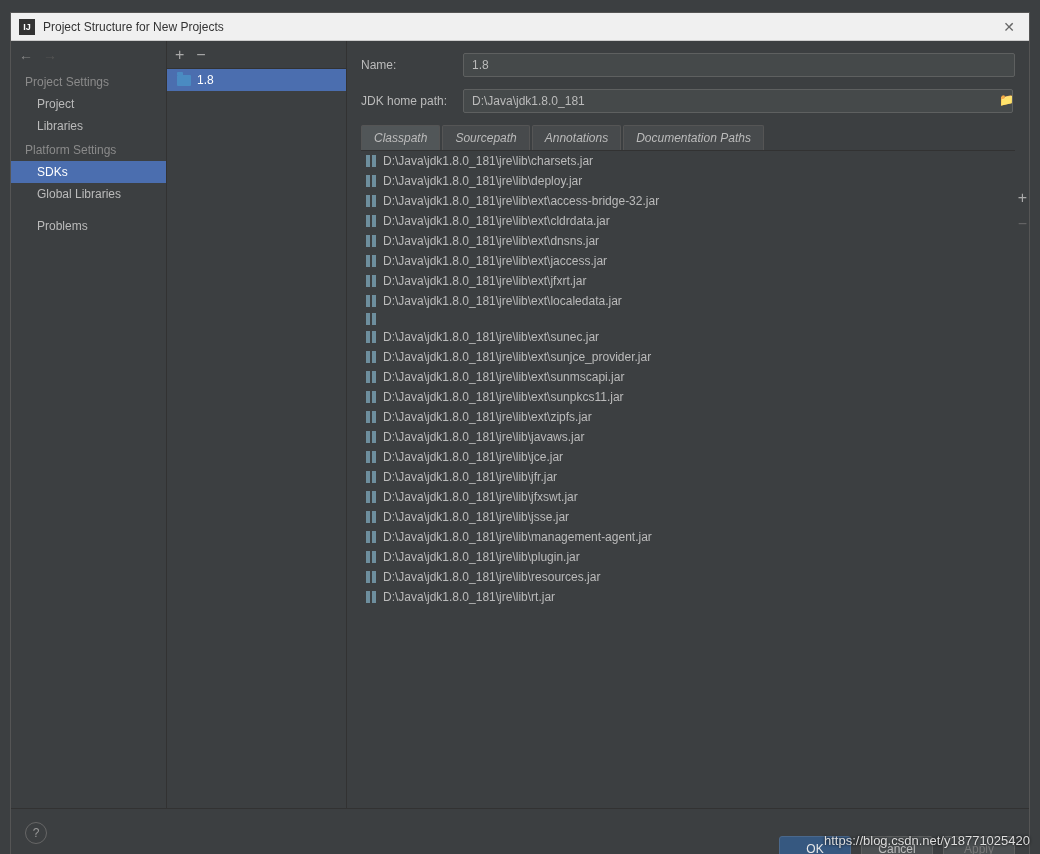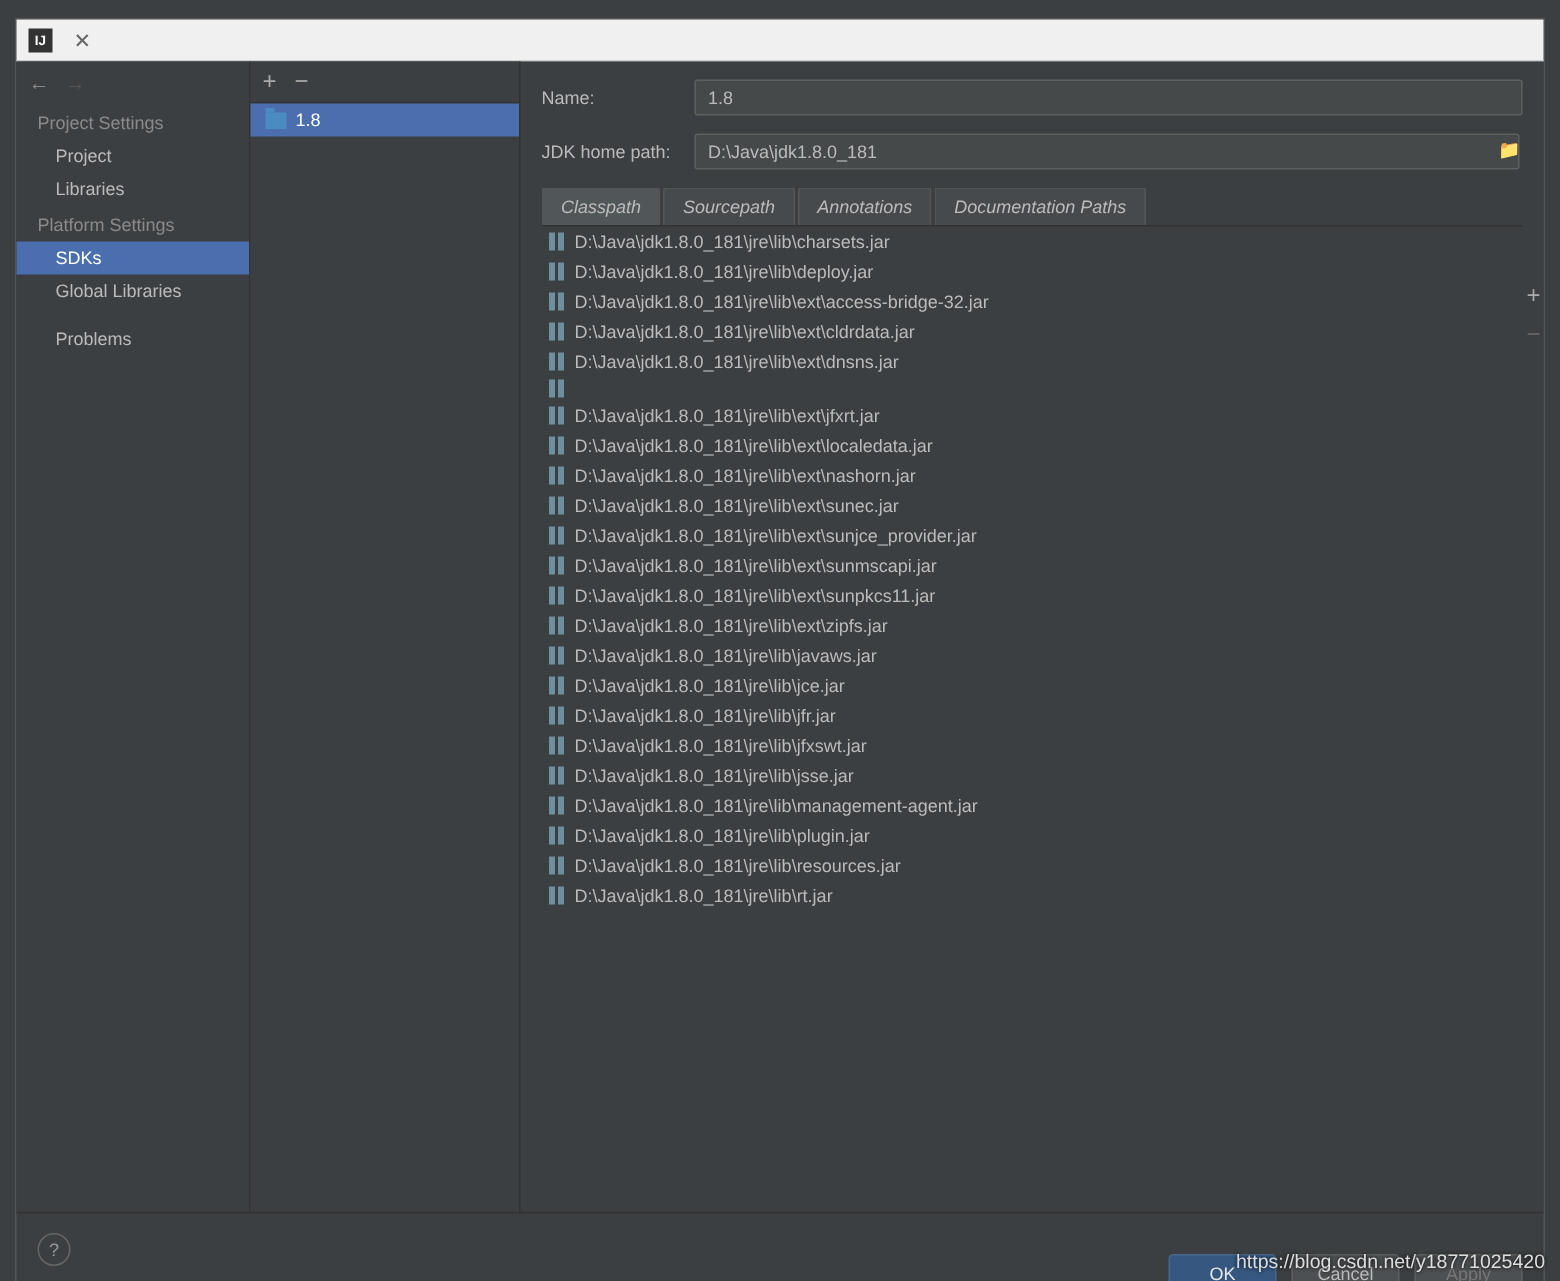--- a/index.html
+++ b/index.html
@@ -45,20 +45,21 @@
 .btn.primary { background:#365880; border-color:#4a688c; color:#e8e8e8; }
 .btn.disabled { color:#777; }
 .watermark { position:absolute; right:10px; bottom:6px; color:#ddd; font-size:13px; text-shadow:0 0 3px #000; pointer-events:none; }
 </style>
 </head>
 <body>
 
 <div class="dialog">
   <div class="titlebar">
     <div class="app-icon">IJ</div>
+    <div class="title">Project Structure for New Projects</div>
     <div class="close">✕</div>
   </div>
   <div class="body">
     <div class="left-panel">
       <div class="nav-arrows">
         <span>←</span>
         <span class="fwd">→</span>
       </div>
       <div class="section-header">Project Settings</div>
       <div class="nav-item">Project</div>
@@ -146,20 +147,21 @@
             </span>
             <span>D:\Java\jdk1.8.0_181\jre\lib\ext\dnsns.jar</span>
           </div>
           <div class="jar-row">
             <span class="jar-icon">
               <svg viewBox="0 0 12 14">
                 <rect x="1" y="1" width="4" height="12" fill="#6e8f9e"></rect>
                 <rect x="7" y="1" width="4" height="12" fill="#6e8f9e"></rect>
               </svg>
             </span>
+            <span>D:\Java\jdk1.8.0_181\jre\lib\ext\jaccess.jar</span>
           </div>
           <div class="jar-row">
             <span class="jar-icon">
               <svg viewBox="0 0 12 14">
                 <rect x="1" y="1" width="4" height="12" fill="#6e8f9e"></rect>
                 <rect x="7" y="1" width="4" height="12" fill="#6e8f9e"></rect>
               </svg>
             </span>
             <span>D:\Java\jdk1.8.0_181\jre\lib\ext\jfxrt.jar</span>
           </div>
@@ -172,21 +174,20 @@
             </span>
             <span>D:\Java\jdk1.8.0_181\jre\lib\ext\localedata.jar</span>
           </div>
           <div class="jar-row">
             <span class="jar-icon">
               <svg viewBox="0 0 12 14">
                 <rect x="1" y="1" width="4" height="12" fill="#6e8f9e"></rect>
                 <rect x="7" y="1" width="4" height="12" fill="#6e8f9e"></rect>
               </svg>
             </span>
-            <span>D:\Java\jdk1.8.0_181\jre\lib\ext\nashorn.jar</span>
           </div>
           <div class="jar-row">
             <span class="jar-icon">
               <svg viewBox="0 0 12 14">
                 <rect x="1" y="1" width="4" height="12" fill="#6e8f9e"></rect>
                 <rect x="7" y="1" width="4" height="12" fill="#6e8f9e"></rect>
               </svg>
             </span>
             <span>D:\Java\jdk1.8.0_181\jre\lib\ext\sunec.jar</span>
           </div>

